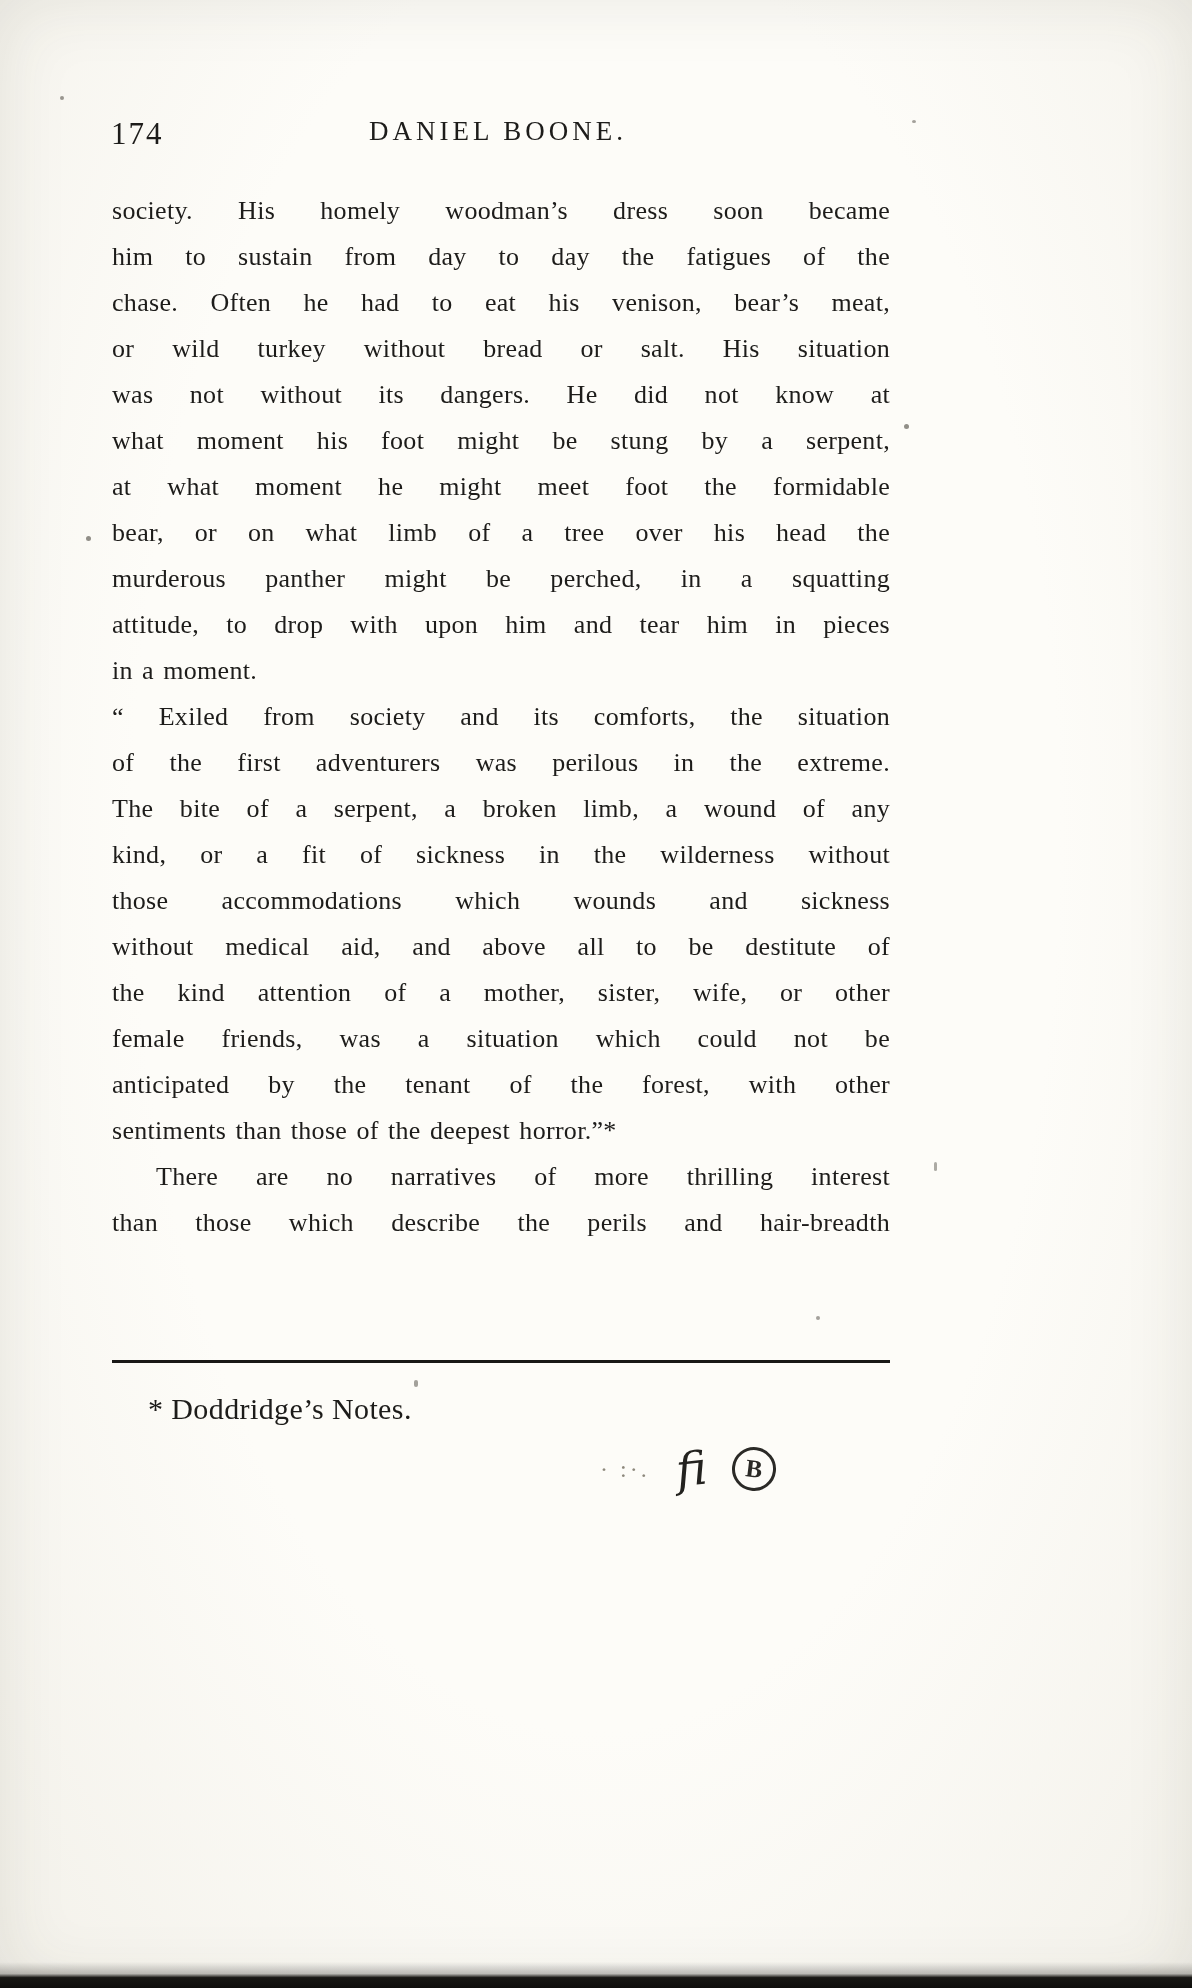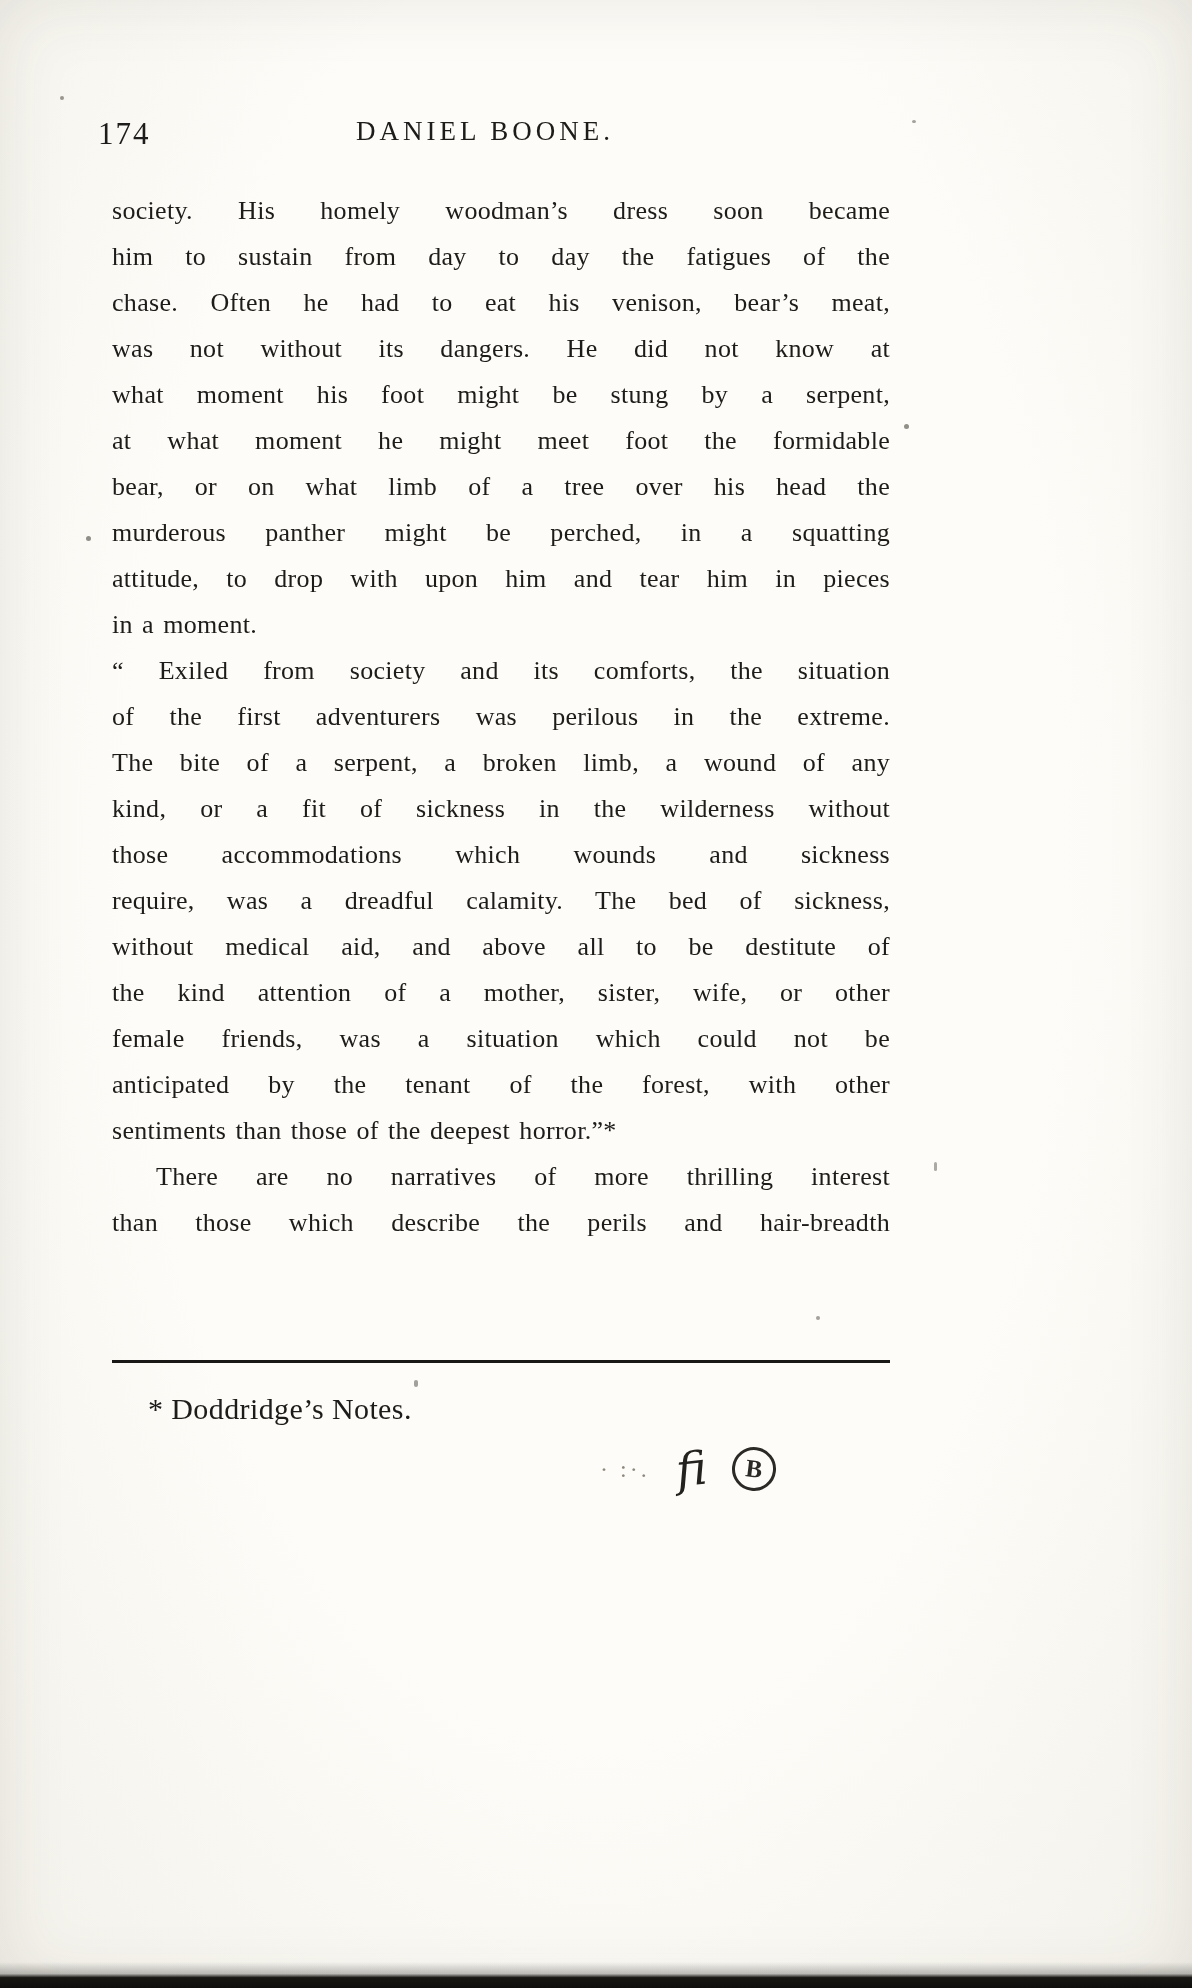--- a/index.html
+++ b/index.html
@@ -13,21 +13,21 @@
     background: radial-gradient(ellipse at 50% 42%, #fdfcf8 55%, #f3f1ea 100%);
     box-shadow: inset 0 0 70px rgba(60,55,40,0.10);
     font-family: "Liberation Serif", serif;
     color: #1d1c1a;
     overflow: hidden;
   }
 
   .page-header {
     position: absolute;
     top: 112px;
-    left: 96px;
+    left: 109px;
     width: 778px;
     height: 42px;
   }
   .page-number {
     position: absolute;
     left: 2px;
     top: 4px;
     font-size: 31px;
     letter-spacing: 2px;
   }
@@ -128,33 +128,33 @@
 
   <header class="page-header">
     <span class="page-number">174</span>
     <span class="running-title">DANIEL BOONE.</span>
   </header>
 
   <main class="body-text">
       <div class="line">society. His homely woodman’s dress soon became</div>
       <div class="line">him to sustain from day to day the fatigues of the</div>
       <div class="line">chase. Often he had to eat his venison, bear’s meat,</div>
+      <div class="line">or wild turkey without bread or salt. His situation</div>
       <div class="line">was not without its dangers. He did not know at</div>
       <div class="line">what moment his foot might be stung by a serpent,</div>
       <div class="line">at what moment he might meet foot the formidable</div>
       <div class="line">bear, or on what limb of a tree over his head the</div>
       <div class="line">murderous panther might be perched, in a squatting</div>
       <div class="line">attitude, to drop with upon him and tear him in pieces</div>
       <div class="line last">in a moment.</div>
       <div class="line">“ Exiled from society and its comforts, the situation</div>
       <div class="line">of the first adventurers was perilous in the extreme.</div>
       <div class="line">The bite of a serpent, a broken limb, a wound of any</div>
       <div class="line">kind, or a fit of sickness in the wilderness without</div>
       <div class="line">those accommodations which wounds and sickness</div>
-      <div class="line">require, was a dreadful calamity. The bed of sickness,</div>
       <div class="line">without medical aid, and above all to be destitute of</div>
       <div class="line">the kind attention of a mother, sister, wife, or other</div>
       <div class="line">female friends, was a situation which could not be</div>
       <div class="line">anticipated by the tenant of the forest, with other</div>
       <div class="line last">sentiments than those of the deepest horror.”*</div>
       <div class="line indent">There are no narratives of more thrilling interest</div>
       <div class="line">than those which describe the perils and hair-breadth</div>
     </main>
 
   <div class="footnote-rule"></div>

